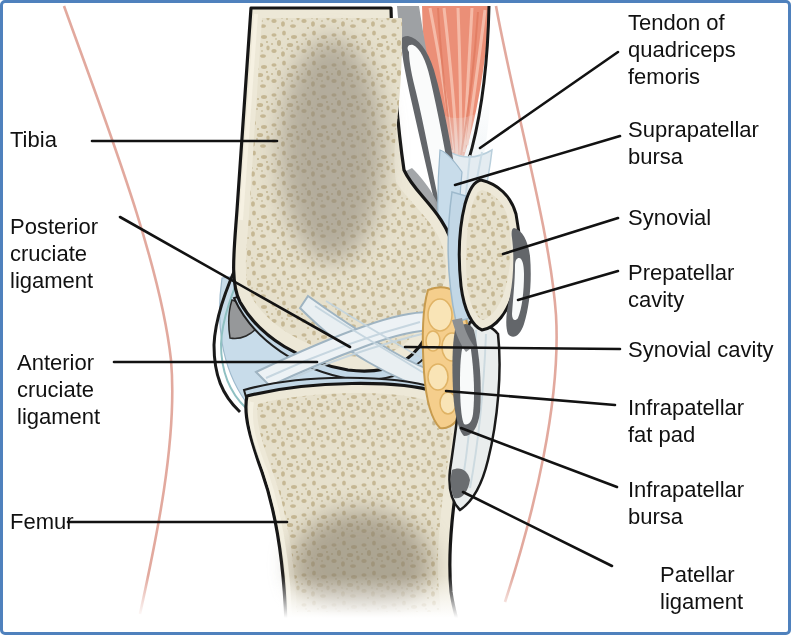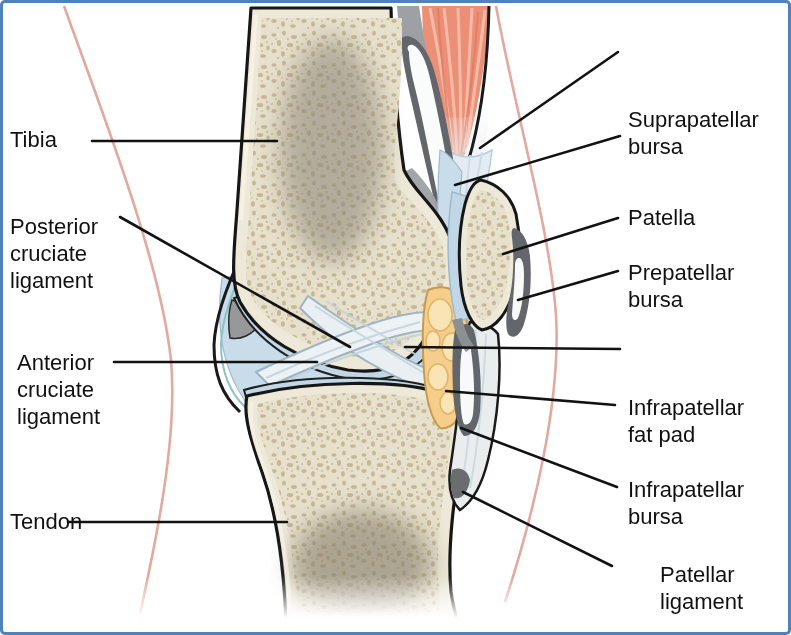--- a/index.html
+++ b/index.html
@@ -6,21 +6,21 @@
   .stage{position:relative;width:791px;height:635px;background:#ffffff;overflow:hidden;
          font-family:"Liberation Sans",sans-serif;}
   .frame{position:absolute;inset:0;border:3px solid #4F81BD;border-radius:5px;pointer-events:none;}
   svg.art{position:absolute;left:0;top:0;}
   .lbl{position:absolute;font-size:22px;line-height:27px;color:#111;white-space:pre-line;}
   .lbl-femur{left:10px;top:126px}
   .lbl-pcl{left:10px;top:213px}
   .lbl-acl{left:17px;top:349px}
   .lbl-tibia{left:10px;top:508px}
   .lbl-tendon{left:628px;top:9px}
-  .lbl-supra{left:628px;top:106px}
+  .lbl-supra{left:628px;top:116px}
   .lbl-patella{left:628px;top:204px}
   .lbl-prepat{left:628px;top:259px}
   .lbl-syn{left:628px;top:336px}
   .lbl-infat{left:628px;top:394px}
   .lbl-inbursa{left:628px;top:476px}
   .lbl-patlig{left:660px;top:561px}
 </style>
 </head>
 <body>
 
@@ -193,27 +193,31 @@
     </g>
   </svg>
 
   <div class="lbl lbl-femur">Tibia</div>
   <div class="lbl lbl-pcl">Posterior
 cruciate
 ligament</div>
   <div class="lbl lbl-acl">Anterior
 cruciate
 ligament</div>
-  <div class="lbl lbl-tibia">Tendon</div>
-
+  <div class="lbl lbl-tibia">Femur</div>
+
+  <div class="lbl lbl-tendon">Tendon of
+quadriceps
+femoris</div>
   <div class="lbl lbl-supra">Suprapatellar
 bursa</div>
-  <div class="lbl lbl-patella">Patella</div>
+  <div class="lbl lbl-patella">Synovial</div>
   <div class="lbl lbl-prepat">Prepatellar
-bursa</div>
+cavity</div>
+  <div class="lbl lbl-syn">Synovial cavity</div>
   <div class="lbl lbl-infat">Infrapatellar
 fat pad</div>
   <div class="lbl lbl-inbursa">Infrapatellar
 bursa</div>
   <div class="lbl lbl-patlig">Patellar
 ligament</div>
 
   <div class="frame"></div>
 </div>
 

